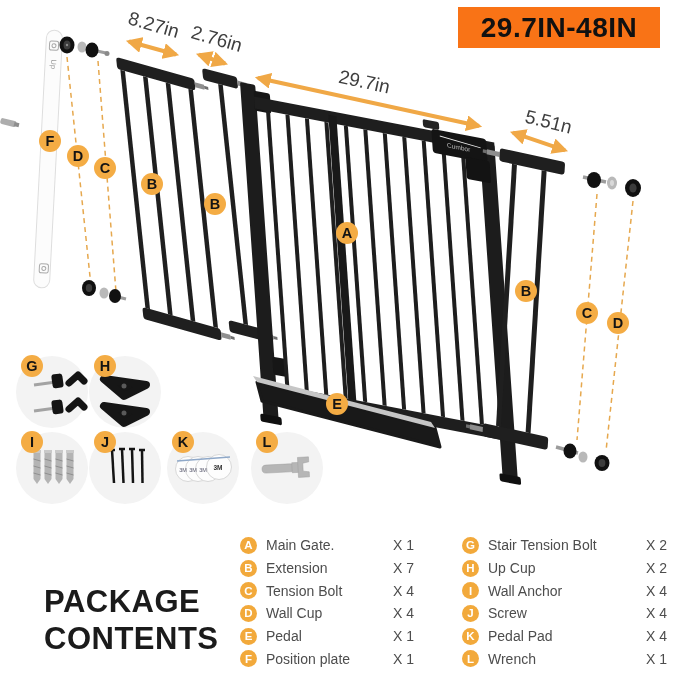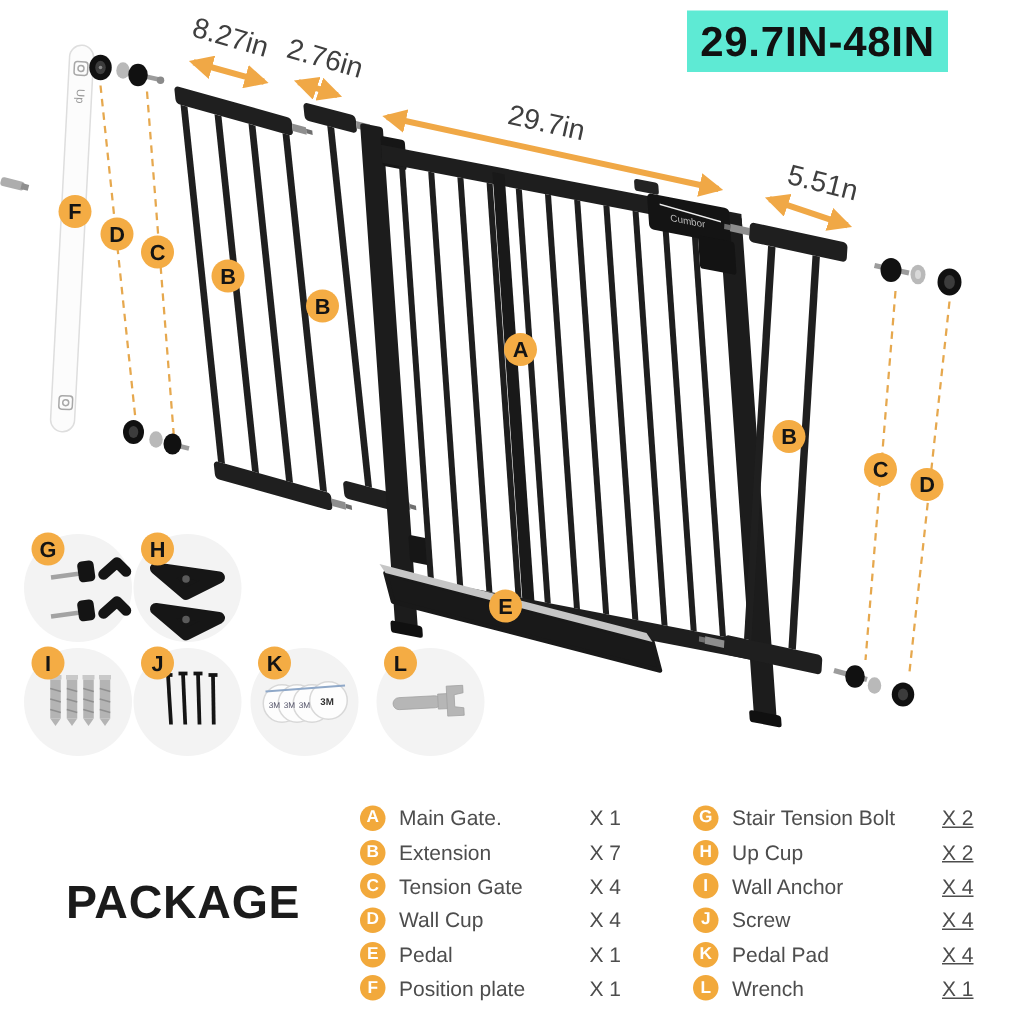--- a/index.html
+++ b/index.html
@@ -1,34 +1,34 @@
 <!DOCTYPE html>
 <html><head>
 <meta charset="utf-8">
 <style>
   html,body{margin:0;padding:0;background:#fff;}
   .stage{position:relative;width:679px;height:679px;background:#ffffff;overflow:hidden;
          font-family:"Liberation Sans",sans-serif;}
-  .size-badge{position:absolute;left:458px;top:7px;width:174px;height:41px;background:#5eead4;
+  .size-badge{position:absolute;left:458px;top:7px;width:202px;height:41px;background:#f97316;
 TagName:    border-radius:21px;display:flex;align-items:center;justify-content:center;
     font-size:28px;font-weight:800;color:#111;letter-spacing:.5px;}
   .diagram-svg{position:absolute;left:0;top:0;}
   .heading{position:absolute;left:44px;top:583px;font-size:31px;font-weight:800;color:#1B1B1B;
     line-height:1.2;letter-spacing:.5px;}
   .plist{position:absolute;top:534px;}
   .plist.leftcol{left:240px;width:205px;}
   .plist.rightcol{left:462px;width:214px;}
   .prow{display:flex;align-items:center;height:22.7px;position:relative;}
   .pl-badge{width:17px;height:17px;border-radius:50%;background:#F2A93B;color:#fff;
     font-size:11.5px;font-weight:700;display:flex;align-items:center;justify-content:center;
     flex:0 0 17px;}
   .pl-name{margin-left:9px;font-size:14px;color:#4D4D4D;white-space:nowrap;text-align:right;}
   .pl-qty{position:absolute;font-size:14px;color:#4D4D4D;text-align:right;}
   .leftcol .pl-qty{left:153px;}
-  .rightcol .pl-qty{left:166px;text-decoration:underline;}
+  .rightcol .pl-qty{left:184px;}
   
   .dim-text{font-size:19px;fill:#3F3F3F;}
   .marker-text{font-size:14.5px;font-weight:600;fill:#141414;text-anchor:middle;}
   .tiny-text{font-size:6.5px;fill:#BBBBBB;text-anchor:middle;}
   .up-text{font-size:7.5px;fill:#9A9A9A;text-anchor:middle;}
   .pad-text{font-size:5.5px;fill:#55556a;text-anchor:middle;}
 </style>
 </head>
 <body>
 
@@ -327,36 +327,37 @@
         <rect x="292" y="463" width="7" height="10"></rect>
         <path d="M298,458 L309,458 L309,463 L303,464 L303,472 L309,473 L309,478 L298,478 Z"></path>
       </g>
       <circle cx="267" cy="442" r="11" fill="#F4AC44"></circle>
       <text class="marker-text" x="267" y="447">L</text>
     </g>
   </svg>
 
   <div class="heading">
     <div>PACKAGE</div>
+    <div>CONTENTS</div>
   </div>
 
   <div class="plist leftcol">
     <div class="prow">
       <span class="pl-badge">A</span>
       <span class="pl-name">Main Gate.</span>
       <span class="pl-qty">X 1</span>
     </div>
     <div class="prow">
       <span class="pl-badge">B</span>
       <span class="pl-name">Extension</span>
       <span class="pl-qty">X 7</span>
     </div>
     <div class="prow">
       <span class="pl-badge">C</span>
-      <span class="pl-name">Tension Gate</span>
+      <span class="pl-name">Tension Bolt</span>
       <span class="pl-qty">X 4</span>
     </div>
     <div class="prow">
       <span class="pl-badge">D</span>
       <span class="pl-name">Wall Cup</span>
       <span class="pl-qty">X 4</span>
     </div>
     <div class="prow">
       <span class="pl-badge">E</span>
       <span class="pl-name">Pedal</span>

